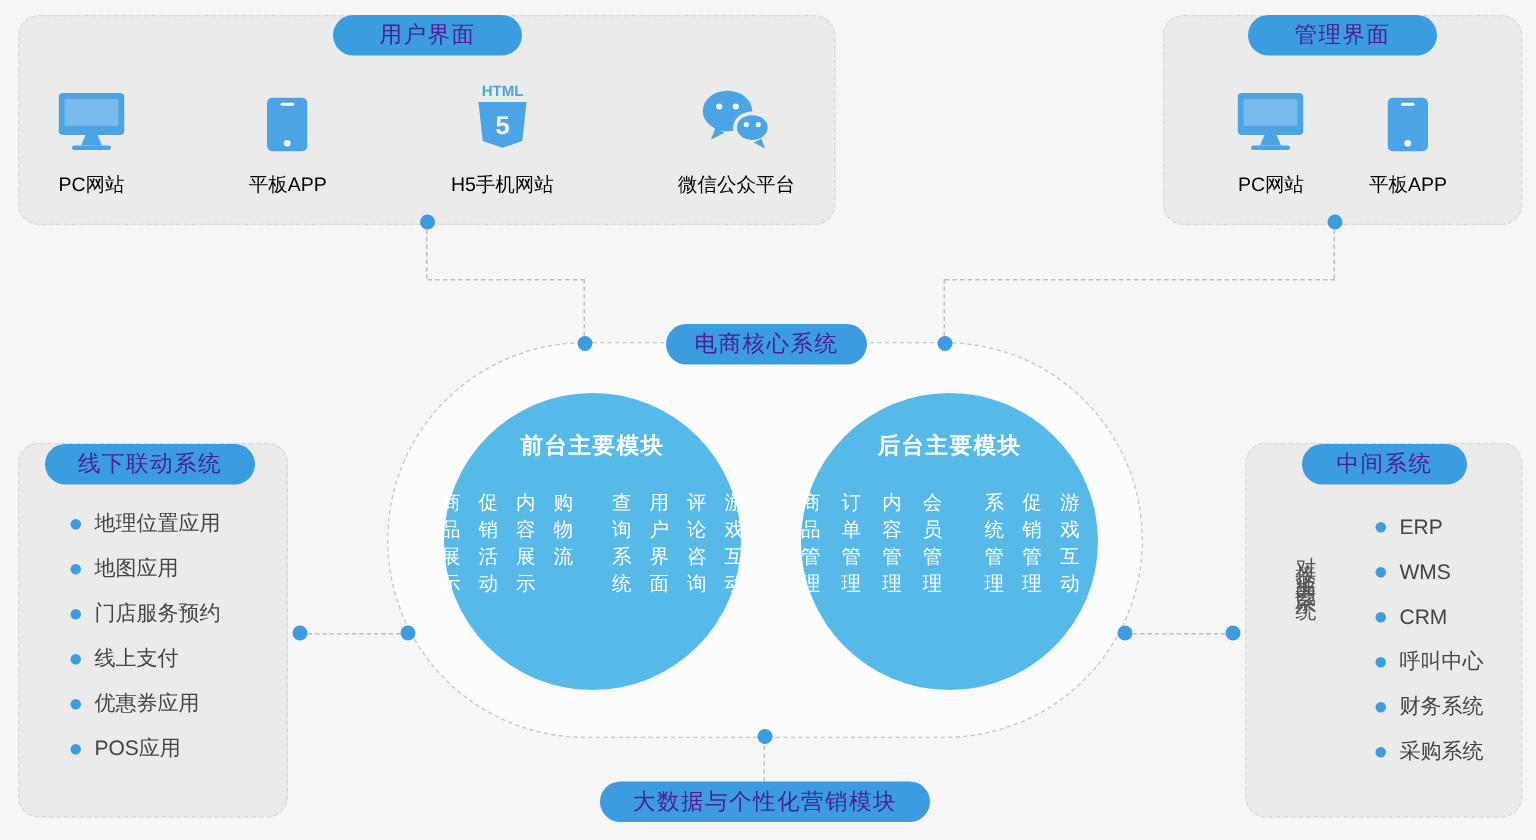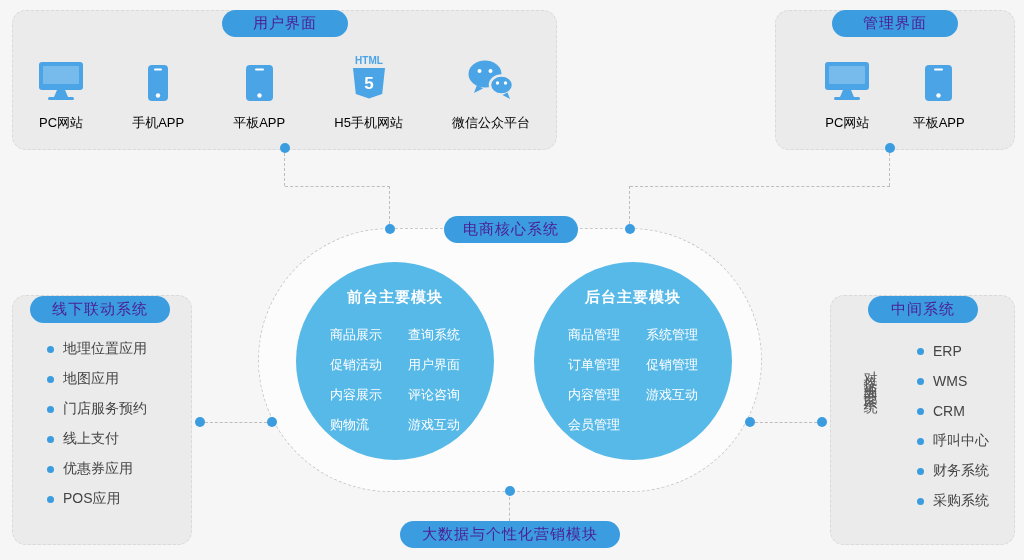--- a/index.html
+++ b/index.html
@@ -60,21 +60,21 @@
 
   
   .core-circle {
     position:absolute; width:198px; height:198px; border-radius:50%;
     background:#57b9e8; color:#fff; z-index:2; text-align:center;
   }
   .circle-front { left:296px; top:262px; }
   .circle-back  { left:534px; top:262px; }
   .core-title { margin-top:26px; font-size:15px; font-weight:bold; letter-spacing:1px; }
   .core-cols { display:flex; justify-content:center; gap:26px; margin-top:19px; }
-  .core-col { display:flex; flex-direction:column; gap:12px; font-size:13px; text-align:left; }
+  .core-col { display:flex; flex-direction:row; gap:12px; font-size:13px; text-align:left; }
   .core-col span { min-height:13px; }
 
   
   .dot { position:absolute; width:10px; height:10px; border-radius:50%; background:#3b9de0; z-index:5; }
   .hline { position:absolute; height:0; border-top:1px dashed #bdbdbd; z-index:3; }
   .vline { position:absolute; width:0; border-left:1px dashed #bdbdbd; z-index:3; }
 
   .d-u1 { left:280px; top:143px; } .d-u2 { left:385px; top:224px; }
   .l-u1 { left:284px; top:153px; height:33px; }
   .l-u2 { left:285px; top:186px; width:105px; }
@@ -108,30 +108,20 @@
       <div class="icon-item">
         <span class="icon-box">
           <svg width="44" height="40" viewBox="0 0 44 40">
               <rect class="ink" x="0" y="1" width="44" height="28" rx="3"></rect>
               <path class="ink" d="M18 29 L26 29 L29 36 L15 36 Z"></path>
               <rect class="ink" x="9" y="36" width="26" height="3" rx="1.5"></rect>
               <rect x="4" y="5" width="36" height="18" rx="1" fill="#ffffff" opacity="0.25"></rect>
             </svg>
         </span>
         <span class="icon-label">PC网站</span>
-      </div>
-      <div class="icon-item">
-        <span class="icon-box">
-          <svg width="20" height="36" viewBox="0 0 20 36">
-              <rect class="ink" x="0" y="0" width="20" height="36" rx="4"></rect>
-              <rect x="6" y="3.5" width="8" height="2" rx="1" fill="#fff"></rect>
-              <circle cx="10" cy="30.5" r="2.2" fill="#fff"></circle>
-            </svg>
-        </span>
-        <span class="icon-label">手机APP</span>
       </div>
       <div class="icon-item">
         <span class="icon-box">
           <svg width="27" height="36" viewBox="0 0 27 36">
               <rect class="ink" x="0" y="0" width="27" height="36" rx="4"></rect>
               <circle cx="13.5" cy="30.5" r="2.2" fill="#fff"></circle>
               <rect x="9" y="3.5" width="9" height="2" rx="1" fill="#fff"></rect>
             </svg>
         </span>
         <span class="icon-label">平板APP</span>

